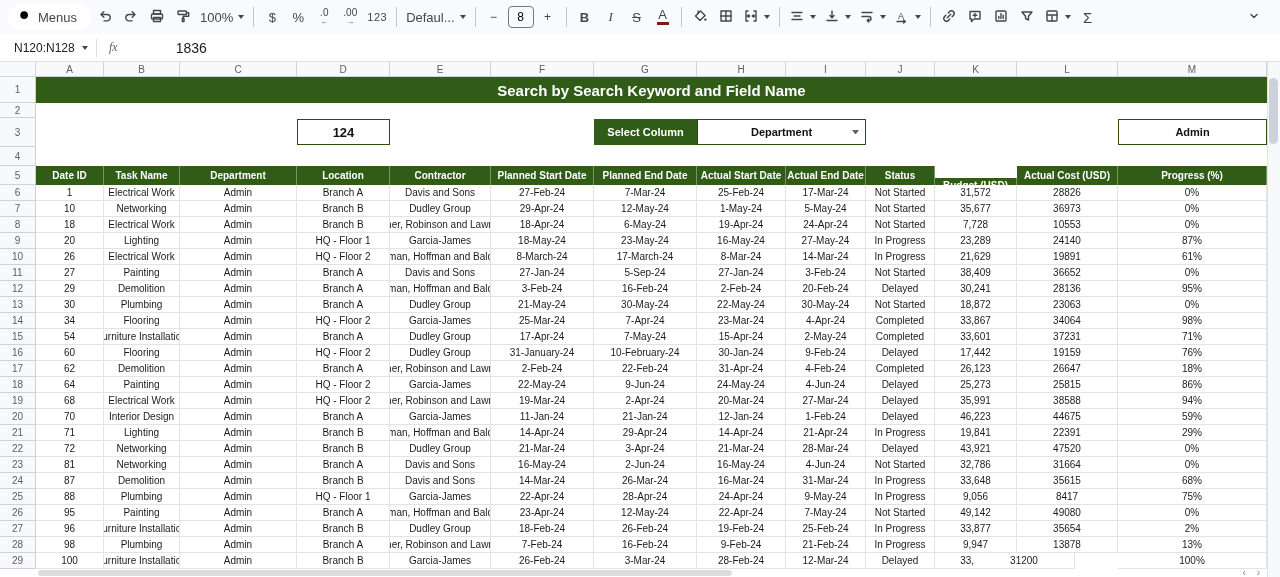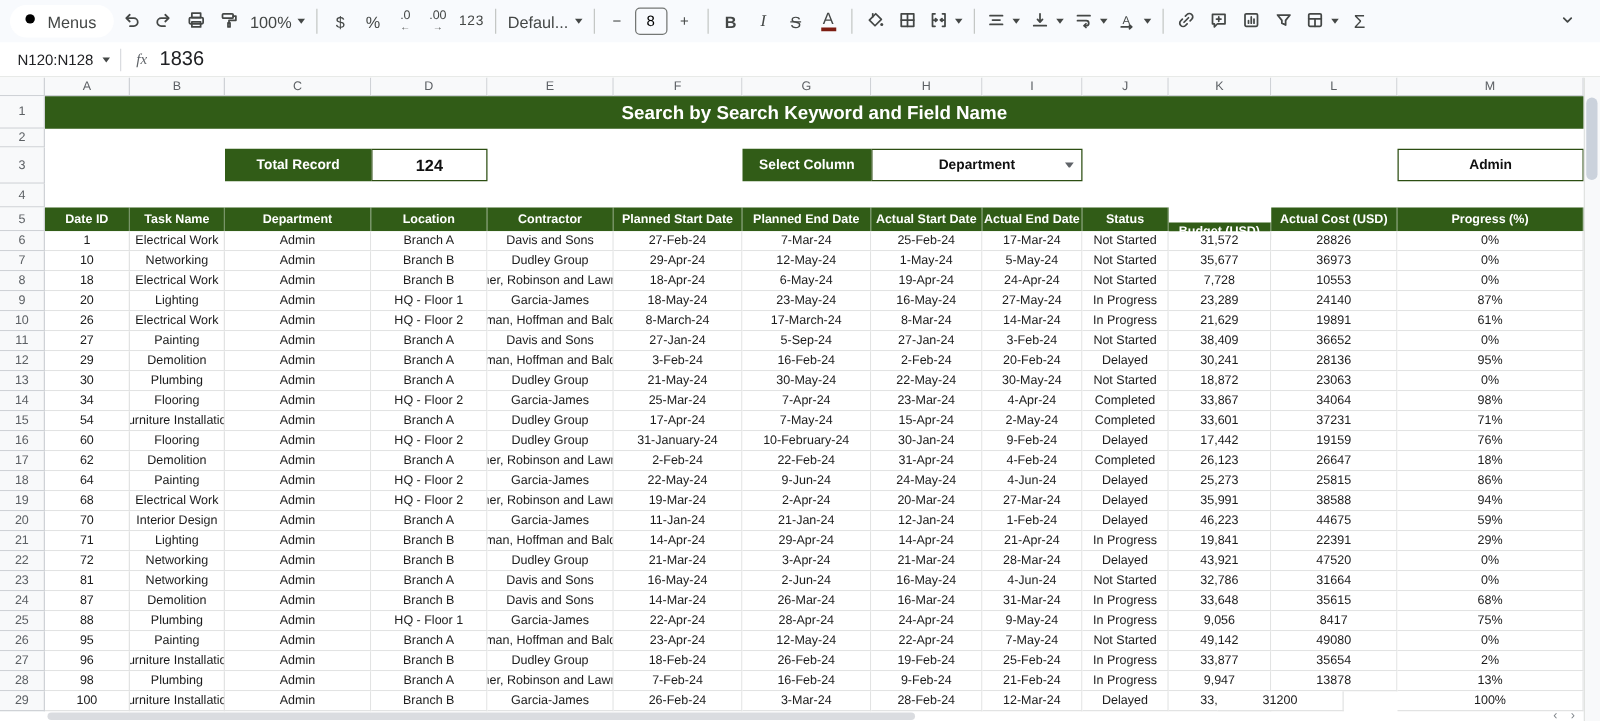--- a/index.html
+++ b/index.html
@@ -32,21 +32,21 @@
   .right-chevron { margin-left:auto; margin-right:14px; }
 
   
   #formulabar { position:absolute; top:34px; left:0; width:1280px; height:28px; background:#fff;
     display:flex; align-items:center; border-bottom:1px solid #e1e3e1; }
   #namebox { width:96px; display:flex; align-items:center; justify-content:space-between;
     padding:0 8px 0 14px; font-size:12px; color:#202124; }
   .fbar-sep { width:1px; height:18px; background:#dadce0; }
   #fx { font-style:italic; color:#5f6368; font-size:12px; margin:0 10px 0 12px;
     font-family:"Liberation Serif", serif; }
-  #fvalue { font-size:16px; color:#202124; }
+  #fvalue { font-size:14px; color:#202124;margin-left:48px; }
 
   
   #sheet { position:absolute; top:62px; left:0; width:1280px; height:515px; background:#fff; overflow:hidden; }
   #sheet > div { position:absolute; }
   .corner { left:0; top:0; width:36px; height:15px; background:#f8f9fa;
     border-right:1px solid #cfd2d6; border-bottom:1px solid #cfd2d6; }
   .ch, .rh { background:#f8f9fa; color:#5c6064; font-size:10px; display:flex; align-items:center;
     justify-content:center; border-right:1px solid #cfd2d6; border-bottom:1px solid #cfd2d6; }
   .banner { background:#315c17; color:#fff; font-weight:bold; font-size:15px;
     display:flex; align-items:center; justify-content:center; }
@@ -298,21 +298,20 @@
     <div class="rh" style="left: 0px; top: 363px; width: 36px; height: 16px;">21</div>
     <div class="rh" style="left: 0px; top: 379px; width: 36px; height: 16px;">22</div>
     <div class="rh" style="left: 0px; top: 395px; width: 36px; height: 16px;">23</div>
     <div class="rh" style="left: 0px; top: 411px; width: 36px; height: 16px;">24</div>
     <div class="rh" style="left: 0px; top: 427px; width: 36px; height: 16px;">25</div>
     <div class="rh" style="left: 0px; top: 443px; width: 36px; height: 16px;">26</div>
     <div class="rh" style="left: 0px; top: 459px; width: 36px; height: 16px;">27</div>
     <div class="rh" style="left: 0px; top: 475px; width: 36px; height: 16px;">28</div>
     <div class="rh" style="left: 0px; top: 491px; width: 36px; height: 16px;">29</div>
     <div class="banner" style="left: 36px; top: 15px; width: 1231px; height: 26px;">Search by Search Keyword and Field Name</div>
-    <div class="ctl lab" style="left: 180px; top: 57px; width: 117px; height: 26px;">Total Record</div>
     <div class="ctl val big" style="left: 297px; top: 57px; width: 93px; height: 26px;">124</div>
     <div class="ctl lab" style="left: 594px; top: 57px; width: 103px; height: 26px;">Select Column</div>
     <div class="ctl val" style="left: 697px; top: 57px; width: 169px; height: 26px;">Department</div>
     <div class="ddarrow" style="left: 852px; top: 68px; width: 7px; height: 5px;"></div>
     <div class="ctl val" style="left: 1118px; top: 57px; width: 149px; height: 26px;">Admin</div>
     <div class="th" style="left: 36px; top: 104px; width: 68px; height: 19px;">Date ID</div>
     <div class="th" style="left: 104px; top: 104px; width: 76px; height: 19px;">Task Name</div>
     <div class="th" style="left: 180px; top: 104px; width: 117px; height: 19px;">Department</div>
     <div class="th" style="left: 297px; top: 104px; width: 93px; height: 19px;">Location</div>
     <div class="th" style="left: 390px; top: 104px; width: 101px; height: 19px;">Contractor</div>

